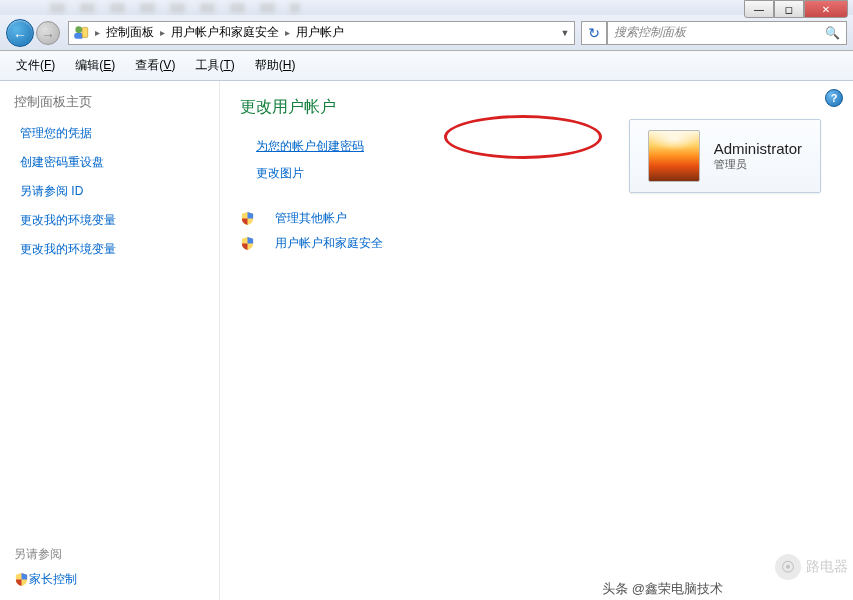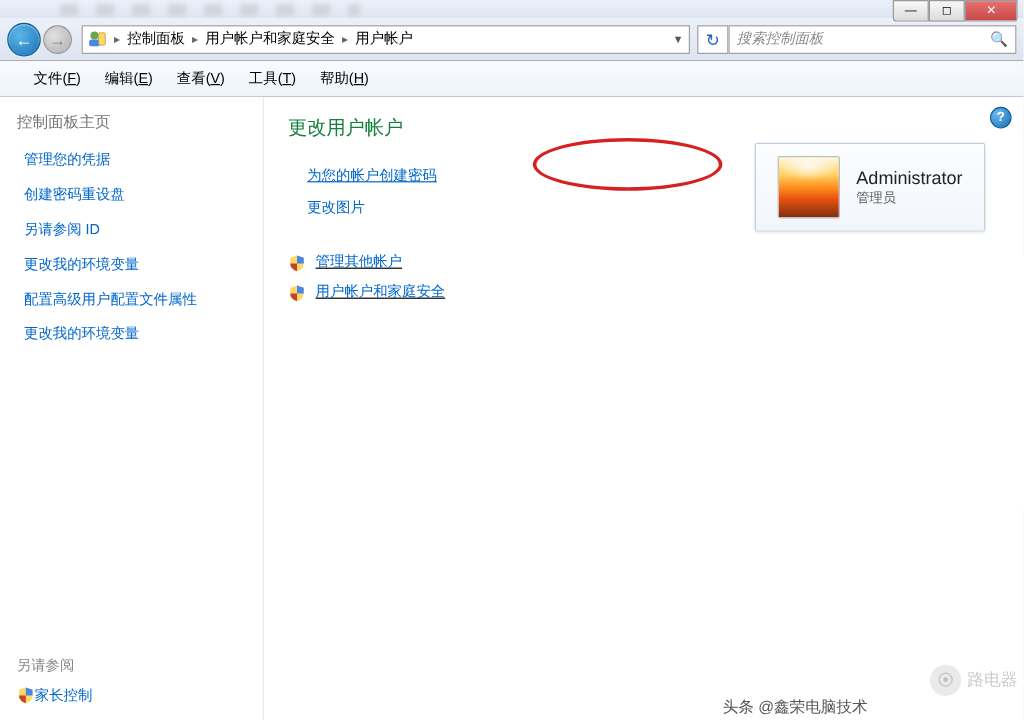--- a/index.html
+++ b/index.html
@@ -23,42 +23,42 @@
     .addr-icon { width: 18px; height: 18px; margin: 0 3px; display: flex; align-items: center; justify-content: center; }
     .breadcrumb { display: flex; align-items: center; flex: 1; height: 100%; }
     .bc-item { padding: 0 4px; cursor: pointer; height: 100%; display: flex; align-items: center; }
     .bc-sep { color: #666; padding: 0 2px; font-size: 10px; }
     .addr-drop { width: 18px; text-align: center; cursor: pointer; color: #555; font-size:9px; }
     .refresh-btn { width: 26px; height: 24px; border: 1px solid #a0a0a0; background: white; display: flex; align-items: center; justify-content: center; cursor: pointer; color: #2060c0; font-size: 14px; }
     
     .search-box { width: 240px; height: 24px; background: white; border: 1px solid #a0a0a0; display: flex; align-items: center; padding: 0 6px; color: #888; font-style: italic; }
     .search-box .mag { margin-left: auto; color: #4080c0; font-style: normal; }
     
-    .menu-bar { height: 30px; background: linear-gradient(#f8fbfe, #eef3fa); border-bottom: 1px solid #c0cad8; display: flex; align-items: center; padding: 0 18px; }
+    .menu-bar { height: 30px; background: linear-gradient(#f8fbfe, #eef3fa); border-bottom: 1px solid #c0cad8; display: flex; align-items: center; padding: 0 6px; }
     .menu-item { padding: 4px 10px; cursor: pointer; }
     .menu-item u { text-decoration: underline; }
     
     .content { display: flex; height: calc(100% - 81px); background: white; }
     .sidebar { width: 220px; background: white; padding: 12px 14px; border-right: 1px solid #e8e8e8; position: relative; }
     .sidebar-title { color: #737373; font-size: 13px; margin-bottom: 14px; }
     .sidebar-link { display: block; color: #0066cc; margin-bottom: 12px; cursor: pointer; padding-left: 6px; font-size: 12px; }
     
     .sidebar-bottom { position: absolute; bottom: 12px; left: 14px; }
     .also-see { color: #888; font-size: 12px; margin-bottom: 8px; }
     .parental { color: #0066cc; cursor: pointer; display: flex; align-items: center; gap: 0; }
     
     .main { flex: 1; padding: 16px 20px; position: relative; }
     .main-title { color: #15803d; font-size: 16px; margin-bottom: 20px; }
     .action-links { margin-left: 16px; }
     .action-link { display: block; color: #0066cc; cursor: pointer; margin-bottom: 10px; font-size: 12px; }
     .action-link.circled { text-decoration: underline; }
     
     .red-circle { position: absolute; left: 224px; top: 34px; width: 158px; height: 44px; border: 3px solid #d82020; border-radius: 50%; pointer-events: none; }
     
-    .shield-row { display: flex; align-items: flex-end; margin-top: 28px; margin-bottom: 8px; gap: 8px; text-decoration: underline; }
+    .shield-row { display: flex; align-items: center; margin-top: 28px; margin-bottom: 8px; gap: 20px; }
     .shield-link { color: #0066cc; cursor: pointer; }
     
     .account-card { position: absolute; right: 32px; top: 38px; border: 1px solid #c0d0e0; border-radius: 2px; padding: 10px 18px; display: flex; align-items: center; gap: 14px; background: linear-gradient(#fbfdff, #f2f6fb); box-shadow: 0 1px 2px rgba(0,0,0,0.08); }
     .account-pic { width: 52px; height: 52px; border: 1px solid #bbb; background: linear-gradient(to bottom, #fff8e0 0%, #ffd060 30%, #ff9020 50%, #e85010 70%, #803010 100%); border-radius: 2px; position:relative; overflow:hidden; }
     .account-pic::after { content:""; position:absolute; inset:0; background: radial-gradient(ellipse 40px 20px at 50% 15%, rgba(255,255,255,0.8), transparent 60%); }
     .account-info .name { font-size: 15px; color: #222; }
     .account-info .role { font-size: 11px; color: #555; }
     
     .help-icon { position: absolute; right: 10px; top: 8px; width: 18px; height: 18px; border-radius: 50%; background: radial-gradient(circle at 30% 30%, #6bb8f0, #1a6fb3); color: white; display: flex; align-items: center; justify-content: center; font-size: 11px; font-weight: bold; cursor: pointer; border: 1px solid #0d5a96; }
     
@@ -126,21 +126,20 @@
   <div class="menu-item"><span>帮助(</span><u>H</u><span>)</span></div>
 </div>
 
 <div class="content">
   <div class="sidebar">
     <div class="sidebar-title">控制面板主页</div>
     <a class="sidebar-link">管理您的凭据</a>
     <a class="sidebar-link">创建密码重设盘</a>
     <a class="sidebar-link">另请参阅 ID</a>
     <a class="sidebar-link">更改我的环境变量</a>
-    <a class="sidebar-link">配置高级用户配置文件属性</a>
     <a class="sidebar-link">更改我的环境变量</a>
 
     <div class="sidebar-bottom">
       <div class="also-see">另请参阅</div>
       <div class="parental">
         <span class="shield-icon">
           <svg viewBox="0 0 16 16">
               <path d="M8 1 L14 3 L14 8 Q14 13 8 15 Q2 13 2 8 L2 3 Z" fill="#ffd966"></path>
               <path d="M8 1 L14 3 L14 8 L8 8 Z" fill="#4a86e8"></path>
               <path d="M8 8 L8 15 Q2 13 2 8 Z" fill="#cc4125"></path>

